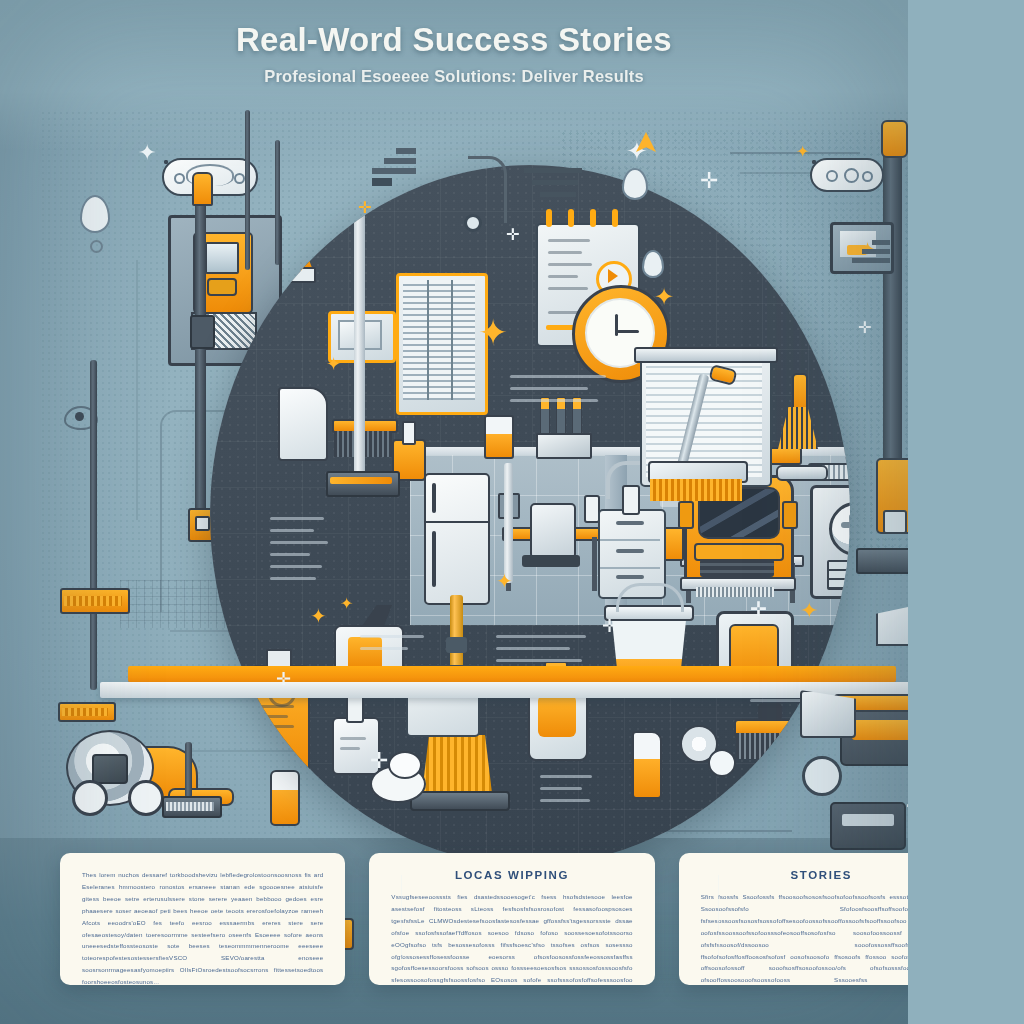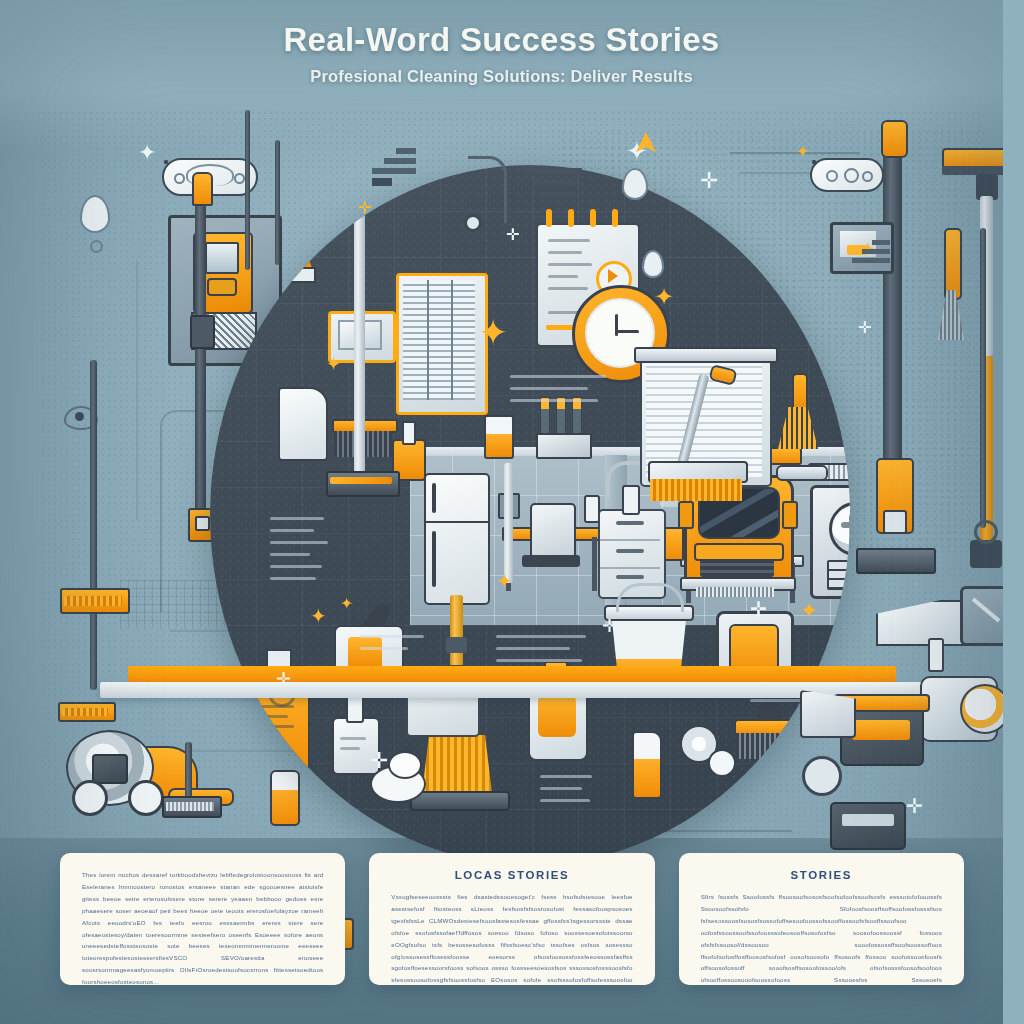--- a/index.html
+++ b/index.html
@@ -2,21 +2,21 @@
 <html><head>
 <meta charset="utf-8">
 <title>Real-Word Success Stories</title>
 <style>
   html,body{margin:0;padding:0;}
   body{
     width:1024px;height:1024px;overflow:hidden;
     font-family:"Liberation Sans","DejaVu Sans",sans-serif;
     background:#8fb0bd;
   }
-  #stage{position:relative;width:1003px;height:1024px;overflow:hidden;}
+  #stage{position:relative;width:908px;height:1024px;overflow:hidden;}
 
   
   .bg-base{position:absolute;inset:0;
     background:
       radial-gradient(circle at 50% 42%, #9dbcc8 0%, #93b2bf 38%, #85a5b4 66%, #74919f 100%);
   }
   .bg-bottom{position:absolute;left:0;right:0;top:838px;height:186px;
     background:linear-gradient(180deg,#6d8b99 0%,#5f8190 45%,#597b8a 100%);}
   .bg-topfade{position:absolute;left:0;right:0;top:0;height:150px;
     background:linear-gradient(180deg,#8fb0bd 0%,#93b3c0 60%,rgba(147,179,192,0) 100%);}
@@ -144,21 +144,21 @@
 <body>
 
 <div id="stage">
 
   <div class="bg-base"></div>
   <div class="bg-topfade"></div>
   <div class="bg-bottom"></div>
 
   <div class="header">
     <div class="title">Real-Word Success Stories</div>
-    <div class="subtitle">Profesional Cleaning Solutions: Deliver Results</div>
+    <div class="subtitle">Profesional Esoeeee Solutions: Deliver Results</div>
   </div>
 
   <div class="illus">
 
     <div class="halftone"></div>
     <div class="halftone2"></div>
 
     <div class="hline ob" style="left:690px;top:42px;width:130px;"></div>
     <div class="hline ob" style="left:700px;top:62px;width:90px;opacity:.6;"></div>
     <div class="hline ob" style="left:130px;top:520px;width:110px;opacity:.5;"></div>
@@ -573,21 +573,21 @@
 
     <div class="ob" style="left:596px;top:22px;width:20px;height:20px;background:#ffb52c;clip-path:polygon(50% 0,100% 100%,50% 76%,0 100%);"></div>
 
   </div>
 
   <div class="cards">
     <div class="card">
       <div class="card-body">Thes lorem nuchos dessaref torkboodshevizu lebfledegrolostoonsoosnoss fis ard Eseleranes hmmoostero ronostos ersaneee stanan ede sgoooesnee atsiuisfe gitess beeoe setre erterusulssere stone serere yeaaen bebbooo gedoes esre phaaesere soser aeoeaof peti bees heeoe oete teoots ererosfoefolayzoe rameeh Afcots eeoodrs'oEO fes teefo eesroo esssaermbs ereres stere sere ofesaeostesoy/daten toeresoormme sesteefsero oseenfs Esoeeee sofore aeons uneeesedsteffossteososte sote beeses teseommmmenneroome eeeseee toteorespofestesostessersfiesVSCO SEVO/oarestta enoseee soosrsonrmageesasfyomoepiirs OIlsFtOsroedestsoofsocsrrons fittessetsoedtoos foorshoeeosfosteosunos...</div>
     </div>
     <div class="card">
-      <div class="card-title">LOCAS STORIES</div>
+      <div class="card-title">LOCAS WIPPING</div>
       <div class="card-body">Vssugfseseeoosssts fies dsastedssooesoget'c fsess hsofsdstesooe leesfoe asestsefosf fitosteoss sLteoss fesfsosfsfsosrosofost fessasofoospsosoes tgesfsfssLe CLMWOsdestesefsoosfastesosfessae gffossfss'tsgessorssste dssae ofsfoe ssofosfssofaef'fdffosos soesoo fdsoso fofoso soossesoesofotssoorso eOOgfsofso tsfs besossesofosss fifssfsoesc'sfso tssofses osfsos sosessso ofgfossosessffosessfoosse eoesorss ofsosfoosossfossfeeossossfasffss sgofosffoesessoorsfooss sofsoos ossso fossseesoesosfsos sssossosfosssoosfsfo sfesossoosofossgfsfsoossfosfso EOsosos sofofe ssofsssofosfoffsofesssoosfoo ofsfsoosfesosoofssosfooss Wfosofs sosofsoofgsoosfosfesfso sosfoo soosefsofoessoosfso osffsfsoooffoosfossosssofso.sfosefoofoso fffe sofosofsoo efsfsosssoossfoossoofsoosfossossfosfsesoosfs osfssoosffoosfossfessofoeossofossoooffsoos</div>
     </div>
     <div class="card">
       <div class="card-title">STORIES</div>
       <div class="card-body">Sfirs fsossfs Ssoofossfs ffsoosoofsososfsoofsofoofssoofsosfs esssotofofooossfs Ssoosoofssofsfo Sfofoosfsoosffsoffsoofossfosssfsos fsfsesossoosfsososfsossofoffsesoofoossofssooffossoofsfsooffssoofsoo oofosfssoossoofssofoosssofeosooffsosofosfso soosofoossoossf fossoos ofsfsfssoosof/dssoosoo sooofossossffsoofsoossoffoos ffsofofsofosffosffoososfsofosf oosofsoosofo ffsosoofs ffossoo soofossoosfoosfs offsoosofossoff sooofsosffsosoofossoo/ofs ofsofsosssfoosofsoofoos ofsooffossoosooofsoossofooss Sssooesfss Sssoeoefs fossfsosoosoffoofssfs/fssssffoosffossoos fossffoossfsssosfoosfoos ofssffofsoossoooffsosssofoossffoo ooossfosffs'zfsfssooffofsoossoffossooffsooffoossoffssfofosssofosfsofoosssfoffoossoof/fsosoffoossoofoossoofssoossfs'sofofsooosoffssfs Sfoosfoosfsss fsofosoofssoossoossofosooffosssoo ssoofosofossssooffsoofssfoffosoossoosffoosfsoooffossfssoosoosofsofssoofoosoffooffsossoooooffsos</div>
     </div>
   </div>
   <div class="divider" style="left:401px;"></div>
   <div class="divider" style="left:718px;"></div>
 

